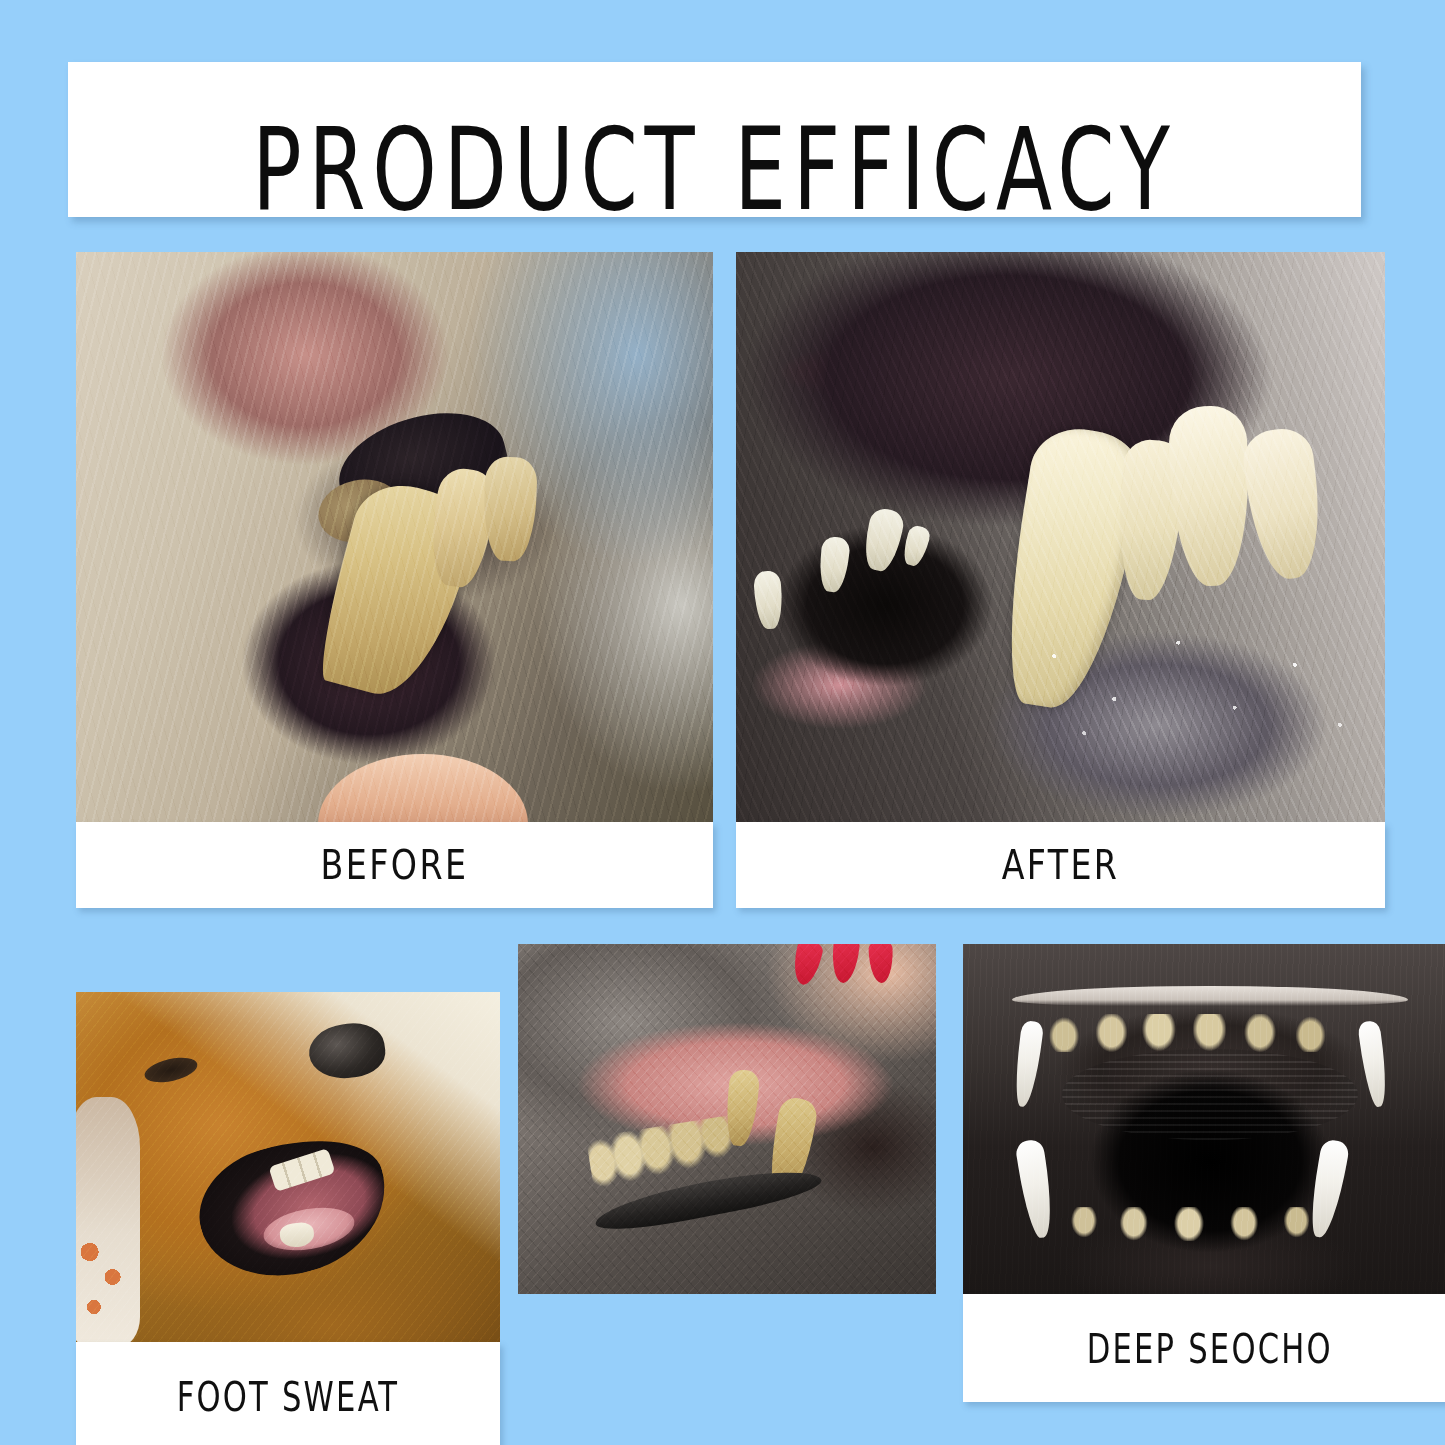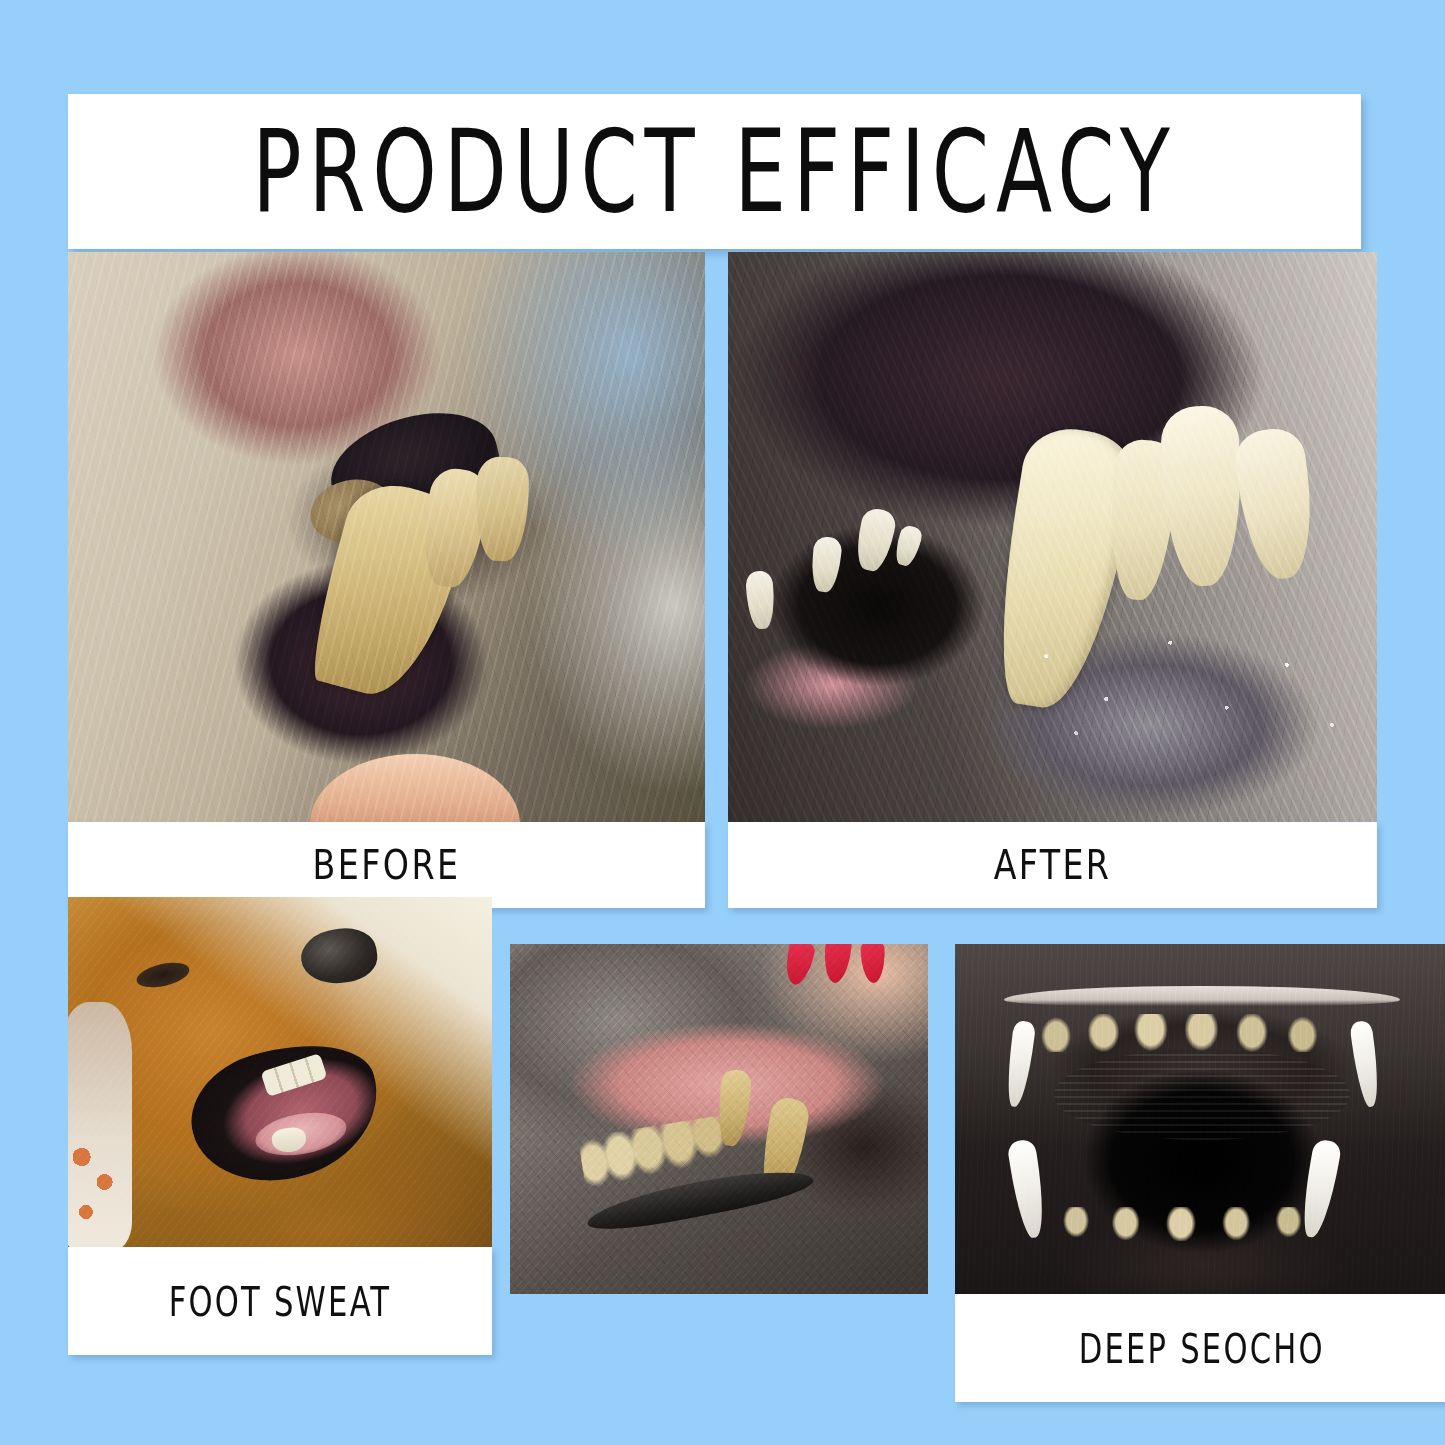--- a/index.html
+++ b/index.html
@@ -19,38 +19,37 @@
   
   .title-card {
     position: absolute;
     left: 68px;
     top: 62px;
     width: 1293px;
     height: 155px;
     background: #ffffff;
     box-shadow: 4px 5px 7px rgba(60,100,140,0.30);
     display: flex;
-    align-items: center;
+    align-items: flex-end;
     justify-content: center;
-    margin-top: 32px;
   }
   .title-text {
     font-family: "Liberation Sans Narrow", "DejaVu Sans Condensed", "Liberation Sans", sans-serif;
     font-size: 94px;
     font-weight: 400;
     letter-spacing: 7px;
     color: #0d0d0d;
     transform: scaleX(0.97) scaleY(1.22);
     transform-origin: center center;
     white-space: nowrap;
     line-height: 1;
   }
 
   
-  .panel { position: absolute; }
+  .panel { position: absolute; margin-left: 8px; }
 
   .photo {
     position: absolute;
     left: 0; top: 0;
     width: 100%;
     overflow: hidden;
     background: #444;
   }
 
   .caption-card {
@@ -75,21 +74,21 @@
     transform: scaleX(0.92) scaleY(1.12);
   }
 
   
   #panel-before { left: 68px;  top: 252px; width: 637px; height: 656px; }
   #panel-after  { left: 728px; top: 252px; width: 649px; height: 656px; padding-left: 33px; }
   #panel-before .photo, #panel-after .photo { height: 570px; }
   #panel-before .caption-card, #panel-after .caption-card { top: 570px; height: 86px; }
 
   
-  #panel-foot   { left: 68px;  top: 897px; width: 424px; height: 362px; }
+  #panel-foot   { left: 68px;  top: 992px; width: 424px; height: 362px; }
   #panel-dirty  { left: 510px; top: 944px; width: 418px; height: 458px; }
   #panel-deep   { left: 955px; top: 944px; width: 494px; height: 458px; }
   #panel-foot .photo, #panel-dirty .photo, #panel-deep .photo { height: 350px; }
   #panel-foot .caption-card, #panel-dirty .caption-card, #panel-deep .caption-card {
     top: 350px; height: 108px;
   }
 
   
 
   

